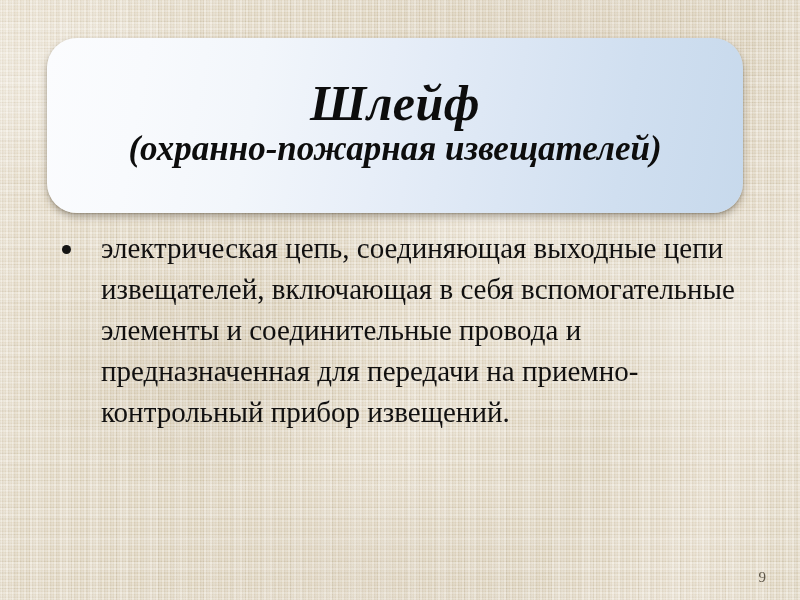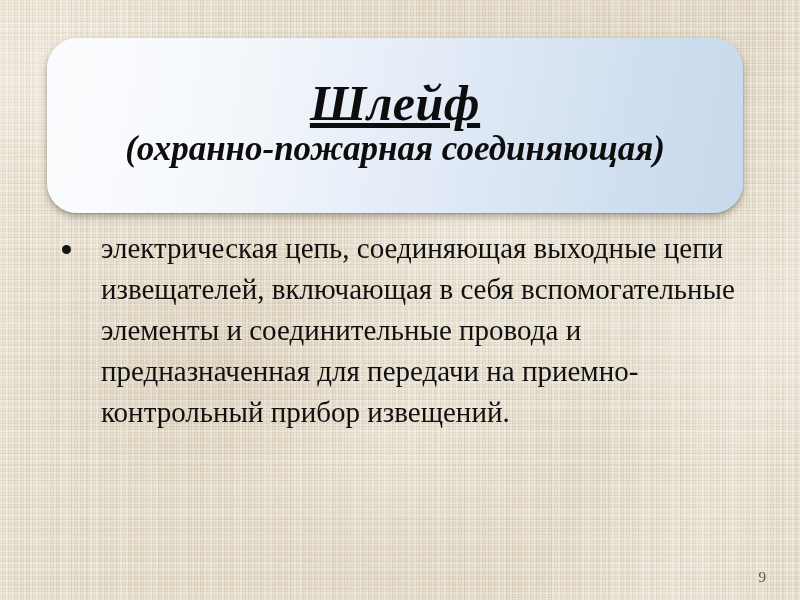--- a/index.html
+++ b/index.html
@@ -115,21 +115,20 @@
 
   #title-main {
     font-size: 50px;
     font-weight: bold;
     font-style: italic;
     color: #0d0d0d;
     line-height: 1.02;
     letter-spacing: 0.5px;
     text-align: center;
     margin: 0 0 2px 0;
-    text-decoration: underline;
   }
 
   #title-sub {
     font-size: 35px;
     font-weight: bold;
     font-style: italic;
     color: #0d0d0d;
     line-height: 1.05;
     text-align: center;
     white-space: nowrap;
@@ -179,21 +178,21 @@
 </head>
 <body>
 
 <div id="slide">
 
   <div id="slide-background"></div>
   <div id="slide-background-mottle"></div>
 
   <div id="title-card">
     <div id="title-main">Шлейф</div>
-    <div id="title-sub">(охранно-пожарная соединяющая)</div>
+    <div id="title-sub">(охранно-пожарная извещателей)</div>
   </div>
 
   <ul id="body-list">
     <li class="bullet-item">
       <span class="bullet-marker"></span>
       <span>электрическая цепь, соединяющая выходные цепи извещателей, включающая в себя вспомогательные элементы и соединительные провода и предназначенная для передачи на приемно-контрольный прибор извещений.</span>
     </li>
   </ul>
 
   <div id="slide-number">9</div>

